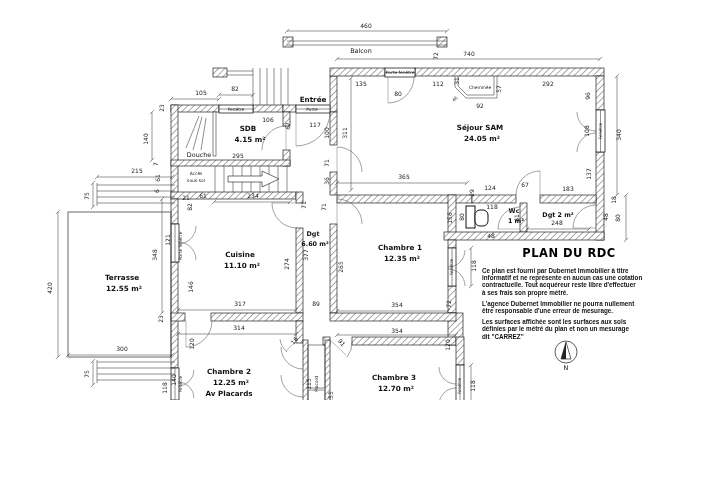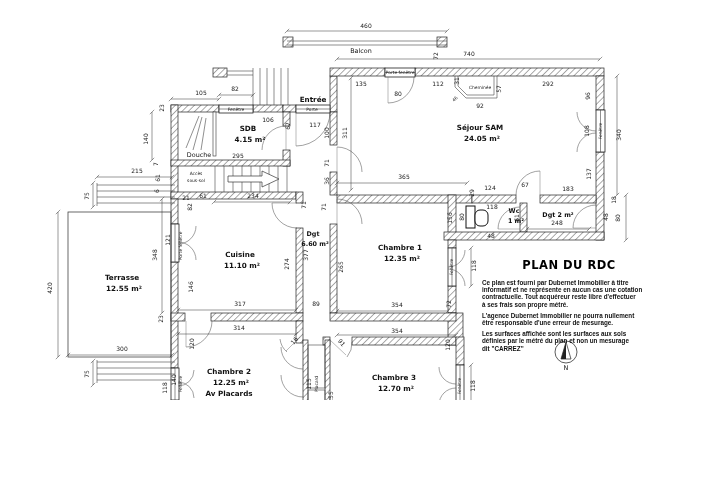--- a/index.html
+++ b/index.html
@@ -13,21 +13,21 @@
   .arc{stroke:#555;stroke-width:.55;fill:none;}
   .dimline{stroke:#333;stroke-width:.5;}
   .fixture{stroke:#111;stroke-width:1;fill:#fff;}
   text{fill:#111;text-anchor:middle;}
   .l-dim{font:6px "DejaVu Sans",sans-serif;fill:#1a1a1a;}
   .l-tiny{font:4.4px "DejaVu Sans",sans-serif;fill:#222;}
   .l-lab{font:6.4px "DejaVu Sans",sans-serif;}
   .l-room{font:bold 7.2px "DejaVu Sans",sans-serif;}
   .l-room2{font:bold 6.4px "DejaVu Sans",sans-serif;}
   #titleblock{position:absolute;left:482px;top:246px;width:174px;}
-  #titleblock h1{margin:12px 0 7px 0;text-align:center;font:bold 11.5px "DejaVu Sans",sans-serif;
+  #titleblock h1{margin:0 0 7px 0;text-align:center;font:bold 11.5px "DejaVu Sans",sans-serif;
                  letter-spacing:.5px;color:#000;}
   #titleblock p{margin:0 0 4px 0;font:bold 6.3px "Liberation Sans",sans-serif;
                 line-height:7.2px;white-space:pre-line;color:#111;}
 </style>
 </head>
 <body>
 
 <div id="stage">
   <svg id="plan" width="705" height="498" viewBox="0 0 705 498">
     <defs>

